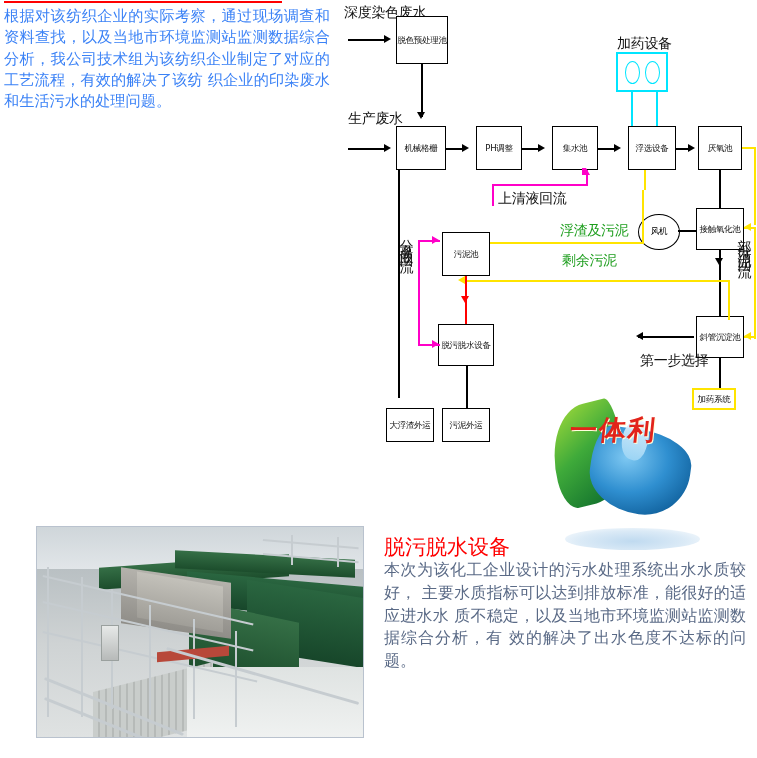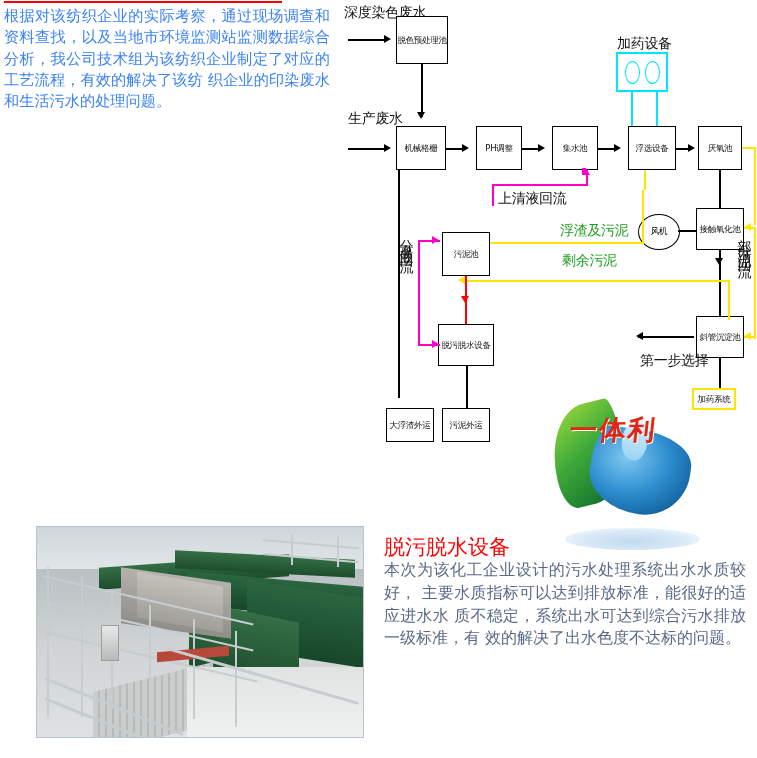--- a/index.html
+++ b/index.html
@@ -169,21 +169,21 @@
   <div class="ph redplate" style="left:120px;top:122px;width:72px;height:10px;transform:skewY(-5deg);"></div>
 
   <div class="ph rail" style="left:8px;top:150px;width:150px;height:3px;border-radius:2px;transform:rotate(22deg);transform-origin:left top;"></div>
   <div class="ph rail" style="left:8px;top:170px;width:150px;height:3px;border-radius:2px;transform:rotate(22deg);transform-origin:left top;"></div>
   <div class="ph rail" style="left:130px;top:120px;width:200px;height:3px;border-radius:2px;transform:rotate(16deg);transform-origin:left top;"></div>
 </div>
 
 <div class="abs" id="eff-cloud"></div>
 <div class="abs" id="eff-block">
   <div id="eff-title">脱污脱水设备</div>
-  <div id="eff-text">本次为该化工企业设计的污水处理系统出水水质较好， 主要水质指标可以达到排放标准，能很好的适应进水水 质不稳定，系统出水可达到综合污水排放一级标准，有 效的解决了出水色度不达标的问题。</div>
+  <div id="eff-text">本次为该化工企业设计的污水处理系统出水水质较好， 主要水质指标可以达到排放标准，能很好的适应进水水 质不稳定，以及当地市环境监测站监测数据综合分析，有 效的解决了出水色度不达标的问题。</div>
 </div>
 
 <div class="abs" id="logo">
   <div id="logo-leaf"></div>
   <div id="logo-wave"></div>
   <div id="logo-wave-hi"></div>
   <div id="logo-cn">一体利</div>
 </div>
 
 <div class="abs" id="diagram">

